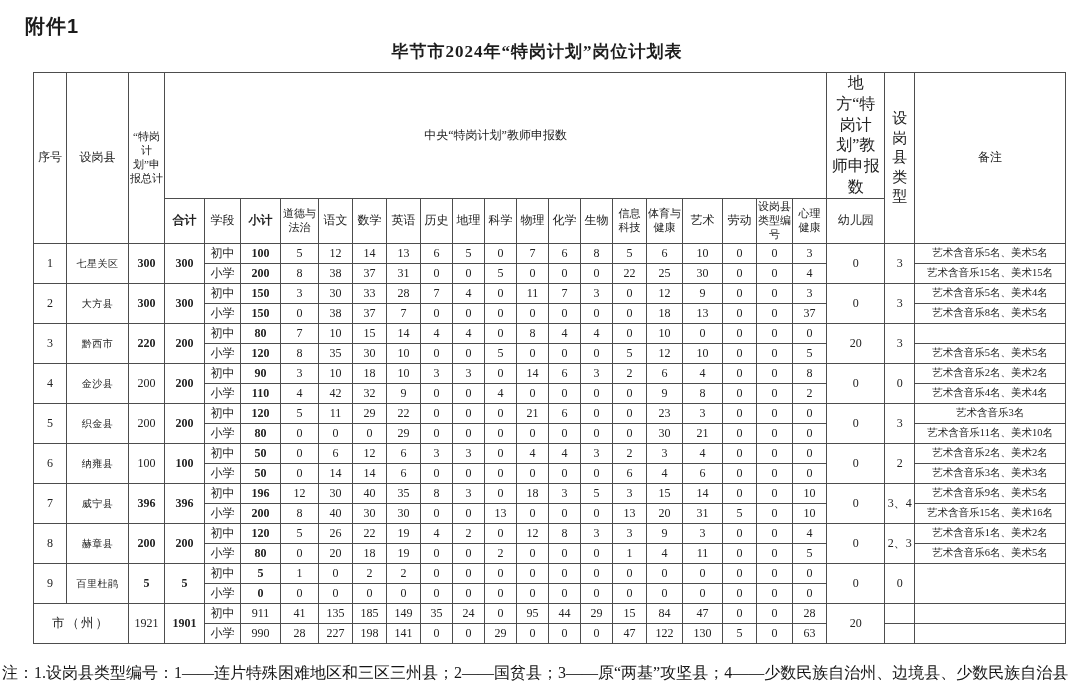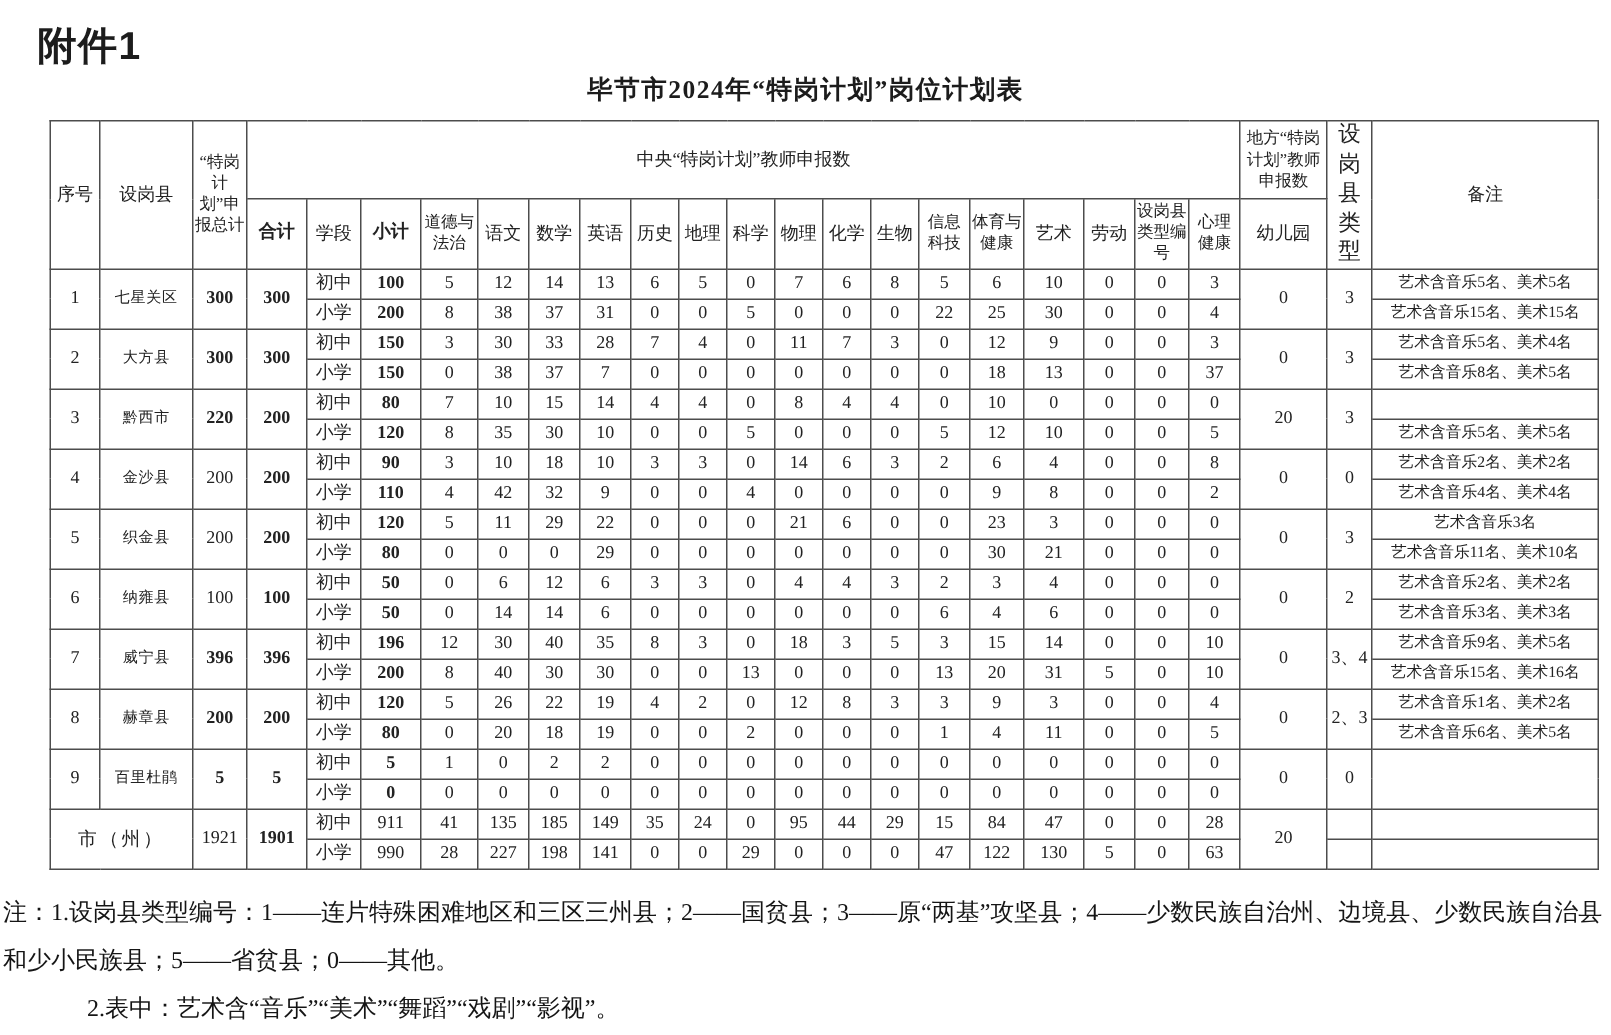--- a/index.html
+++ b/index.html
@@ -4,41 +4,41 @@
 <style>
   html,body{margin:0;padding:0;background:#ffffff;}
   body{
     width:1074px;height:690px;overflow:hidden;
     font-family:"Liberation Serif","DejaVu Serif",serif;
     color:#1c1c1c;
   }
   .attachment-label{
     margin:13px 0 0 25px;
     font-family:"Liberation Sans","DejaVu Sans",sans-serif;
-    font-size:26px;font-weight:bold;letter-spacing:1px;
+    font-size:20px;font-weight:bold;letter-spacing:1px;
   }
   .doc-title{
     text-align:center;
     font-size:17px;font-weight:bold;letter-spacing:1px;
   }
   table.plan-table{
     margin:9px 0 0 33px;border-collapse:collapse;table-layout:fixed;
     width:1033px;
   }
   .plan-table th,.plan-table td{
     border:1px solid #4d4d4d;text-align:center;vertical-align:middle;
     padding:0 1px;font-size:12px;line-height:1.12;overflow:hidden;
     font-weight:normal;color:#222;
   }
   .plan-table thead tr.h1 th{height:50px;}
   .plan-table thead tr.h2 th{height:44px;}
   th.wrap-head{font-size:11px;line-height:1.25;}
-  th.local-head{font-size:11px;line-height:1.3;}
+  th.local-head{font-size:16px;line-height:1.3;}
   th.type-head{font-size:15px;line-height:1.3;padding:0 3px;}
-  th.bold-head{font-weight:bold;font-family:Liberation Mono, monospace;}
+  th.bold-head{font-weight:bold;}
   .plan-table tbody td{height:19px;}
   td.b{font-weight:bold;}
   td.cell-remark{font-size:10.5px;text-align:center;padding:0 2px;white-space:nowrap;}
   td.cell-county{font-size:10px;letter-spacing:0.5px;}
   td.cell-total-label{font-size:12.5px;letter-spacing:2px;}
   .notes{margin:13px 2px 0 2px;font-size:16px;line-height:32px;color:#151515;}
   .notes p{margin:0;}
   .notes p.note-2{padding-left:56px;}
 </style>
 </head>

